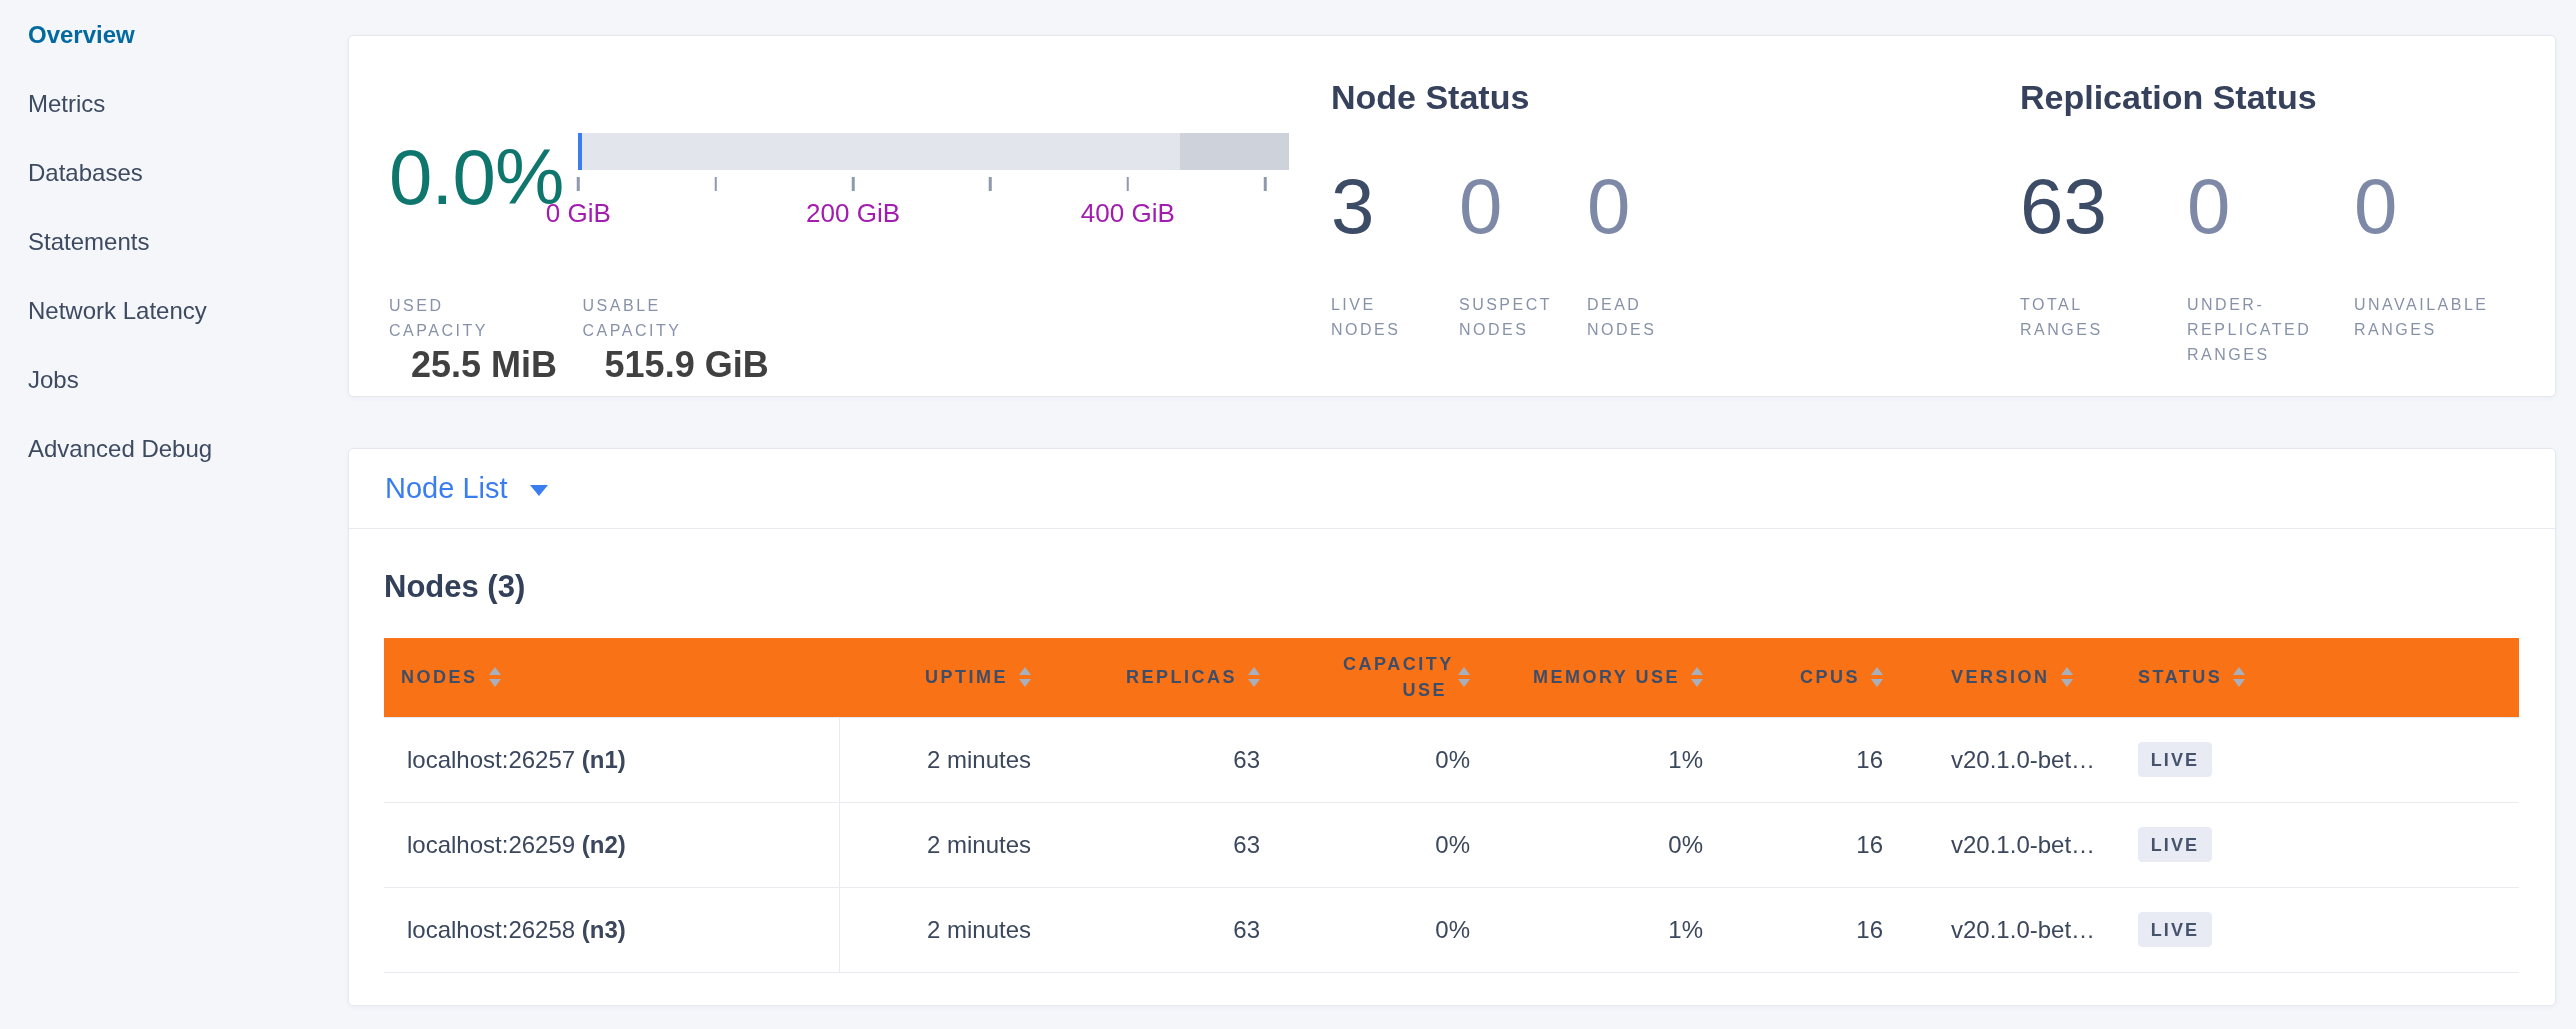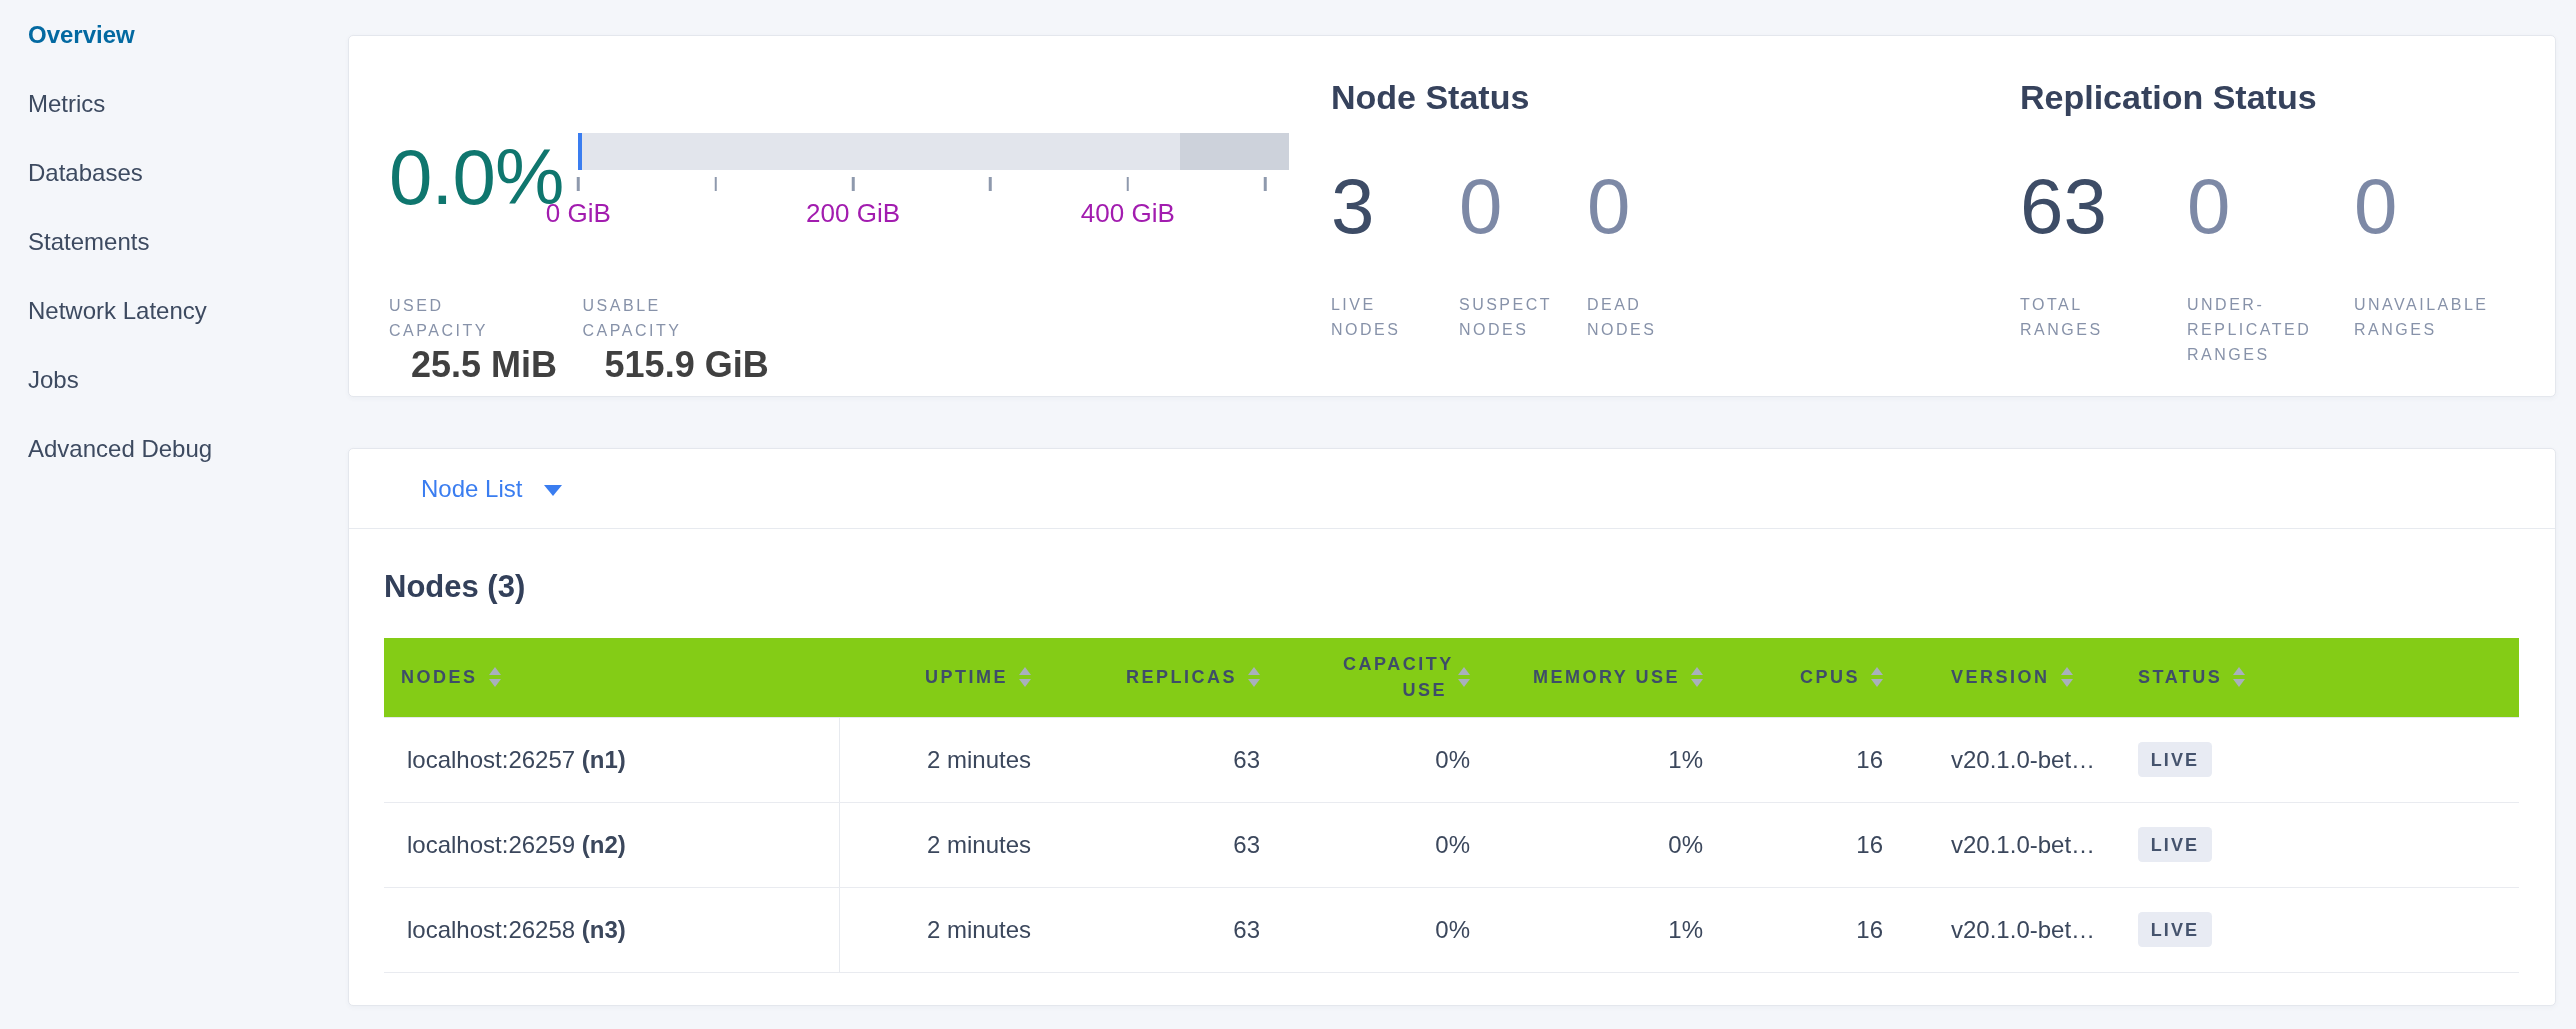--- a/index.html
+++ b/index.html
@@ -73,35 +73,35 @@
   .stat-value.muted{color:#7d89a6;}
   .stat-label{margin-top:48px;}
   .sec-nodes .stat-label{width:104px;}
   .sec-repl .stat-label{width:143px;}
   
   .card.nodelist{margin-top:51px;min-height:557px;padding-bottom:32px;}
   .selector-bar{
     height:79px;display:flex;align-items:center;
     padding-left:36px;border-bottom:0.8px solid #e7eaef;
   }
-  .selector-label{font-size:24px;font-weight:500;color:#3a7df0;cursor:pointer;margin-left:36px;}
+  .selector-label{font-size:29px;font-weight:500;color:#3a7df0;cursor:pointer;}
   .caret-down{
     width:0;height:0;margin-left:22px;margin-top:3.4px;
     border-left:9.3px solid transparent;border-right:9.3px solid transparent;
     border-top:11px solid #3a7df0;
   }
   .nodelist-content{padding:0 38px 0 35px;}
   .nodes-heading{margin-top:42px;font-size:31px;font-weight:600;color:#33405a;line-height:1;}
   table.nodes{
     width:100%;margin-top:36px;border-collapse:collapse;table-layout:fixed;
   }
   col.c-nodes{width:455px;} col.c-uptime{width:192px;} col.c-replicas{width:229px;}
   col.c-capacity{width:210px;} col.c-memory{width:233px;} col.c-cpus{width:180px;}
   col.c-version{width:255px;} col.c-status{width:381px;}
-  thead tr{height:79px;background:#84cc16;}
+  thead tr{height:79px;background:#f97316;}
   th{font-weight:700;border-bottom:0.8px solid #e4e7ec;padding:0;}
   .th-inner{
     display:flex;align-items:center;
     font-size:18px;letter-spacing:2.5px;color:#3e4d68;
   }
   .th-inner.left{justify-content:flex-start;padding-left:17px;}
   .th-inner.right{justify-content:flex-end;}
   .th-label{text-align:right;}
   .th-label.wrap{width:104px;line-height:1.45;}
   .sort{display:inline-flex;flex-direction:column;margin-left:11px;flex:none;}

